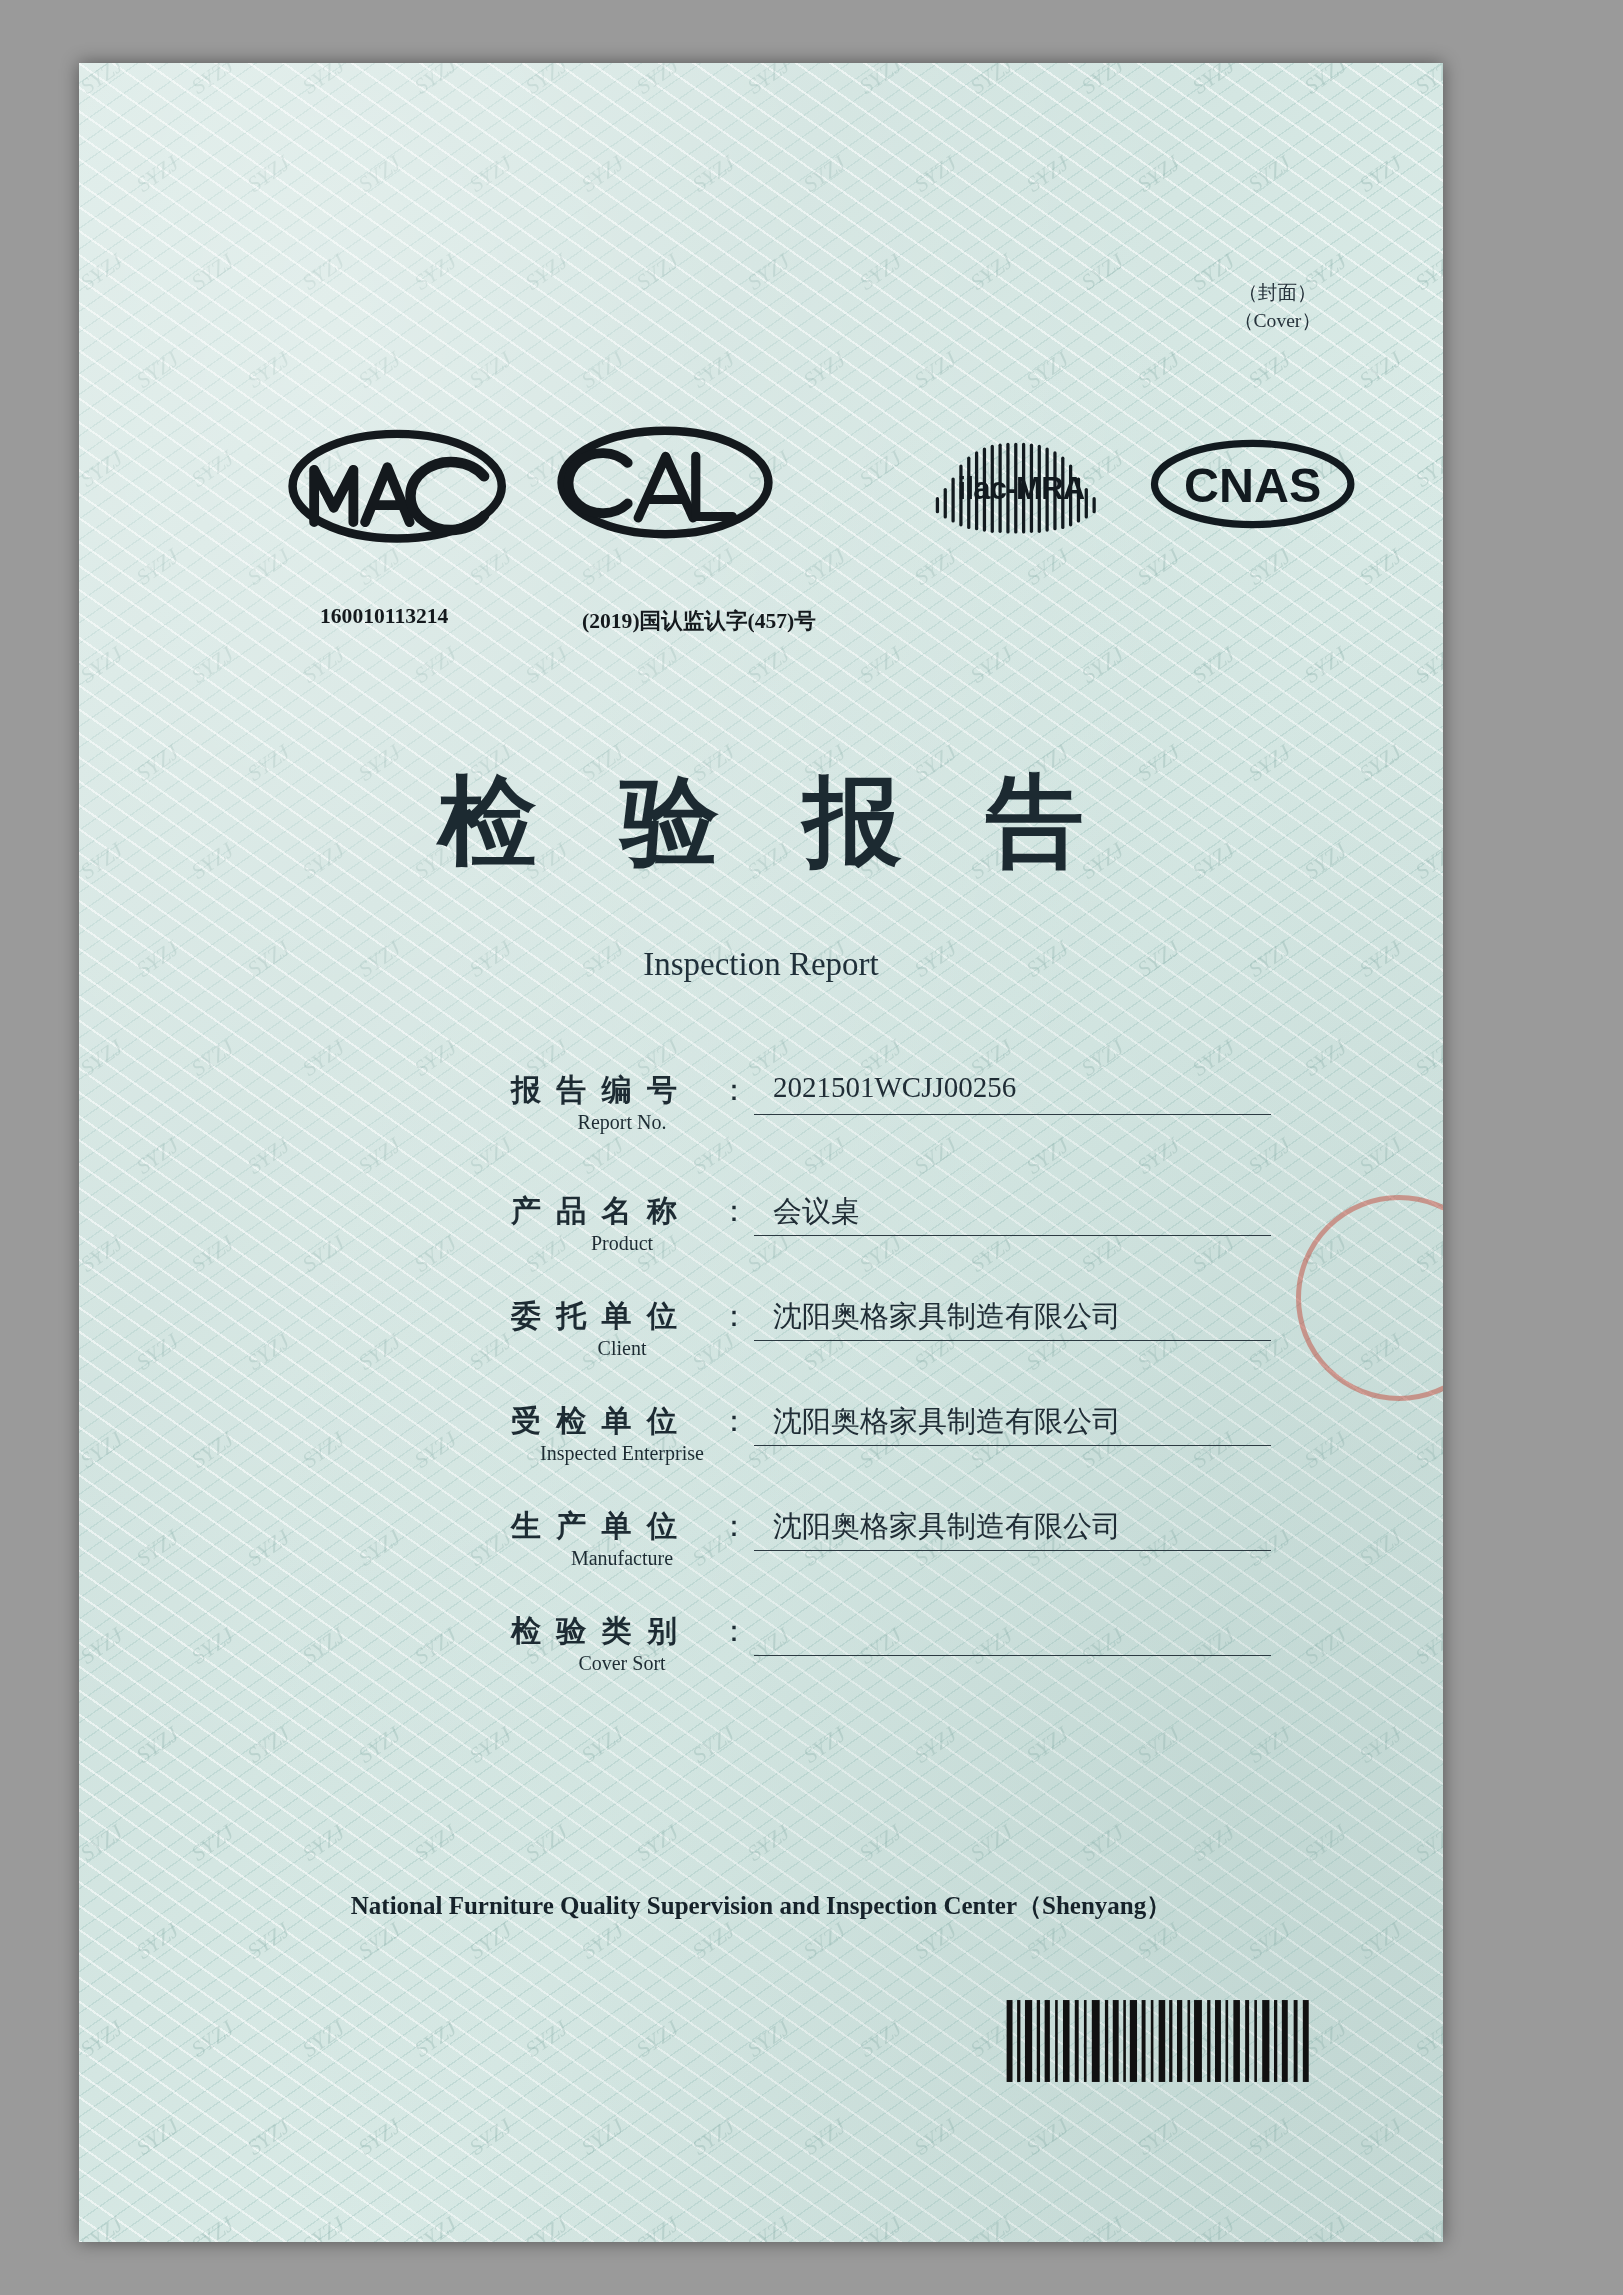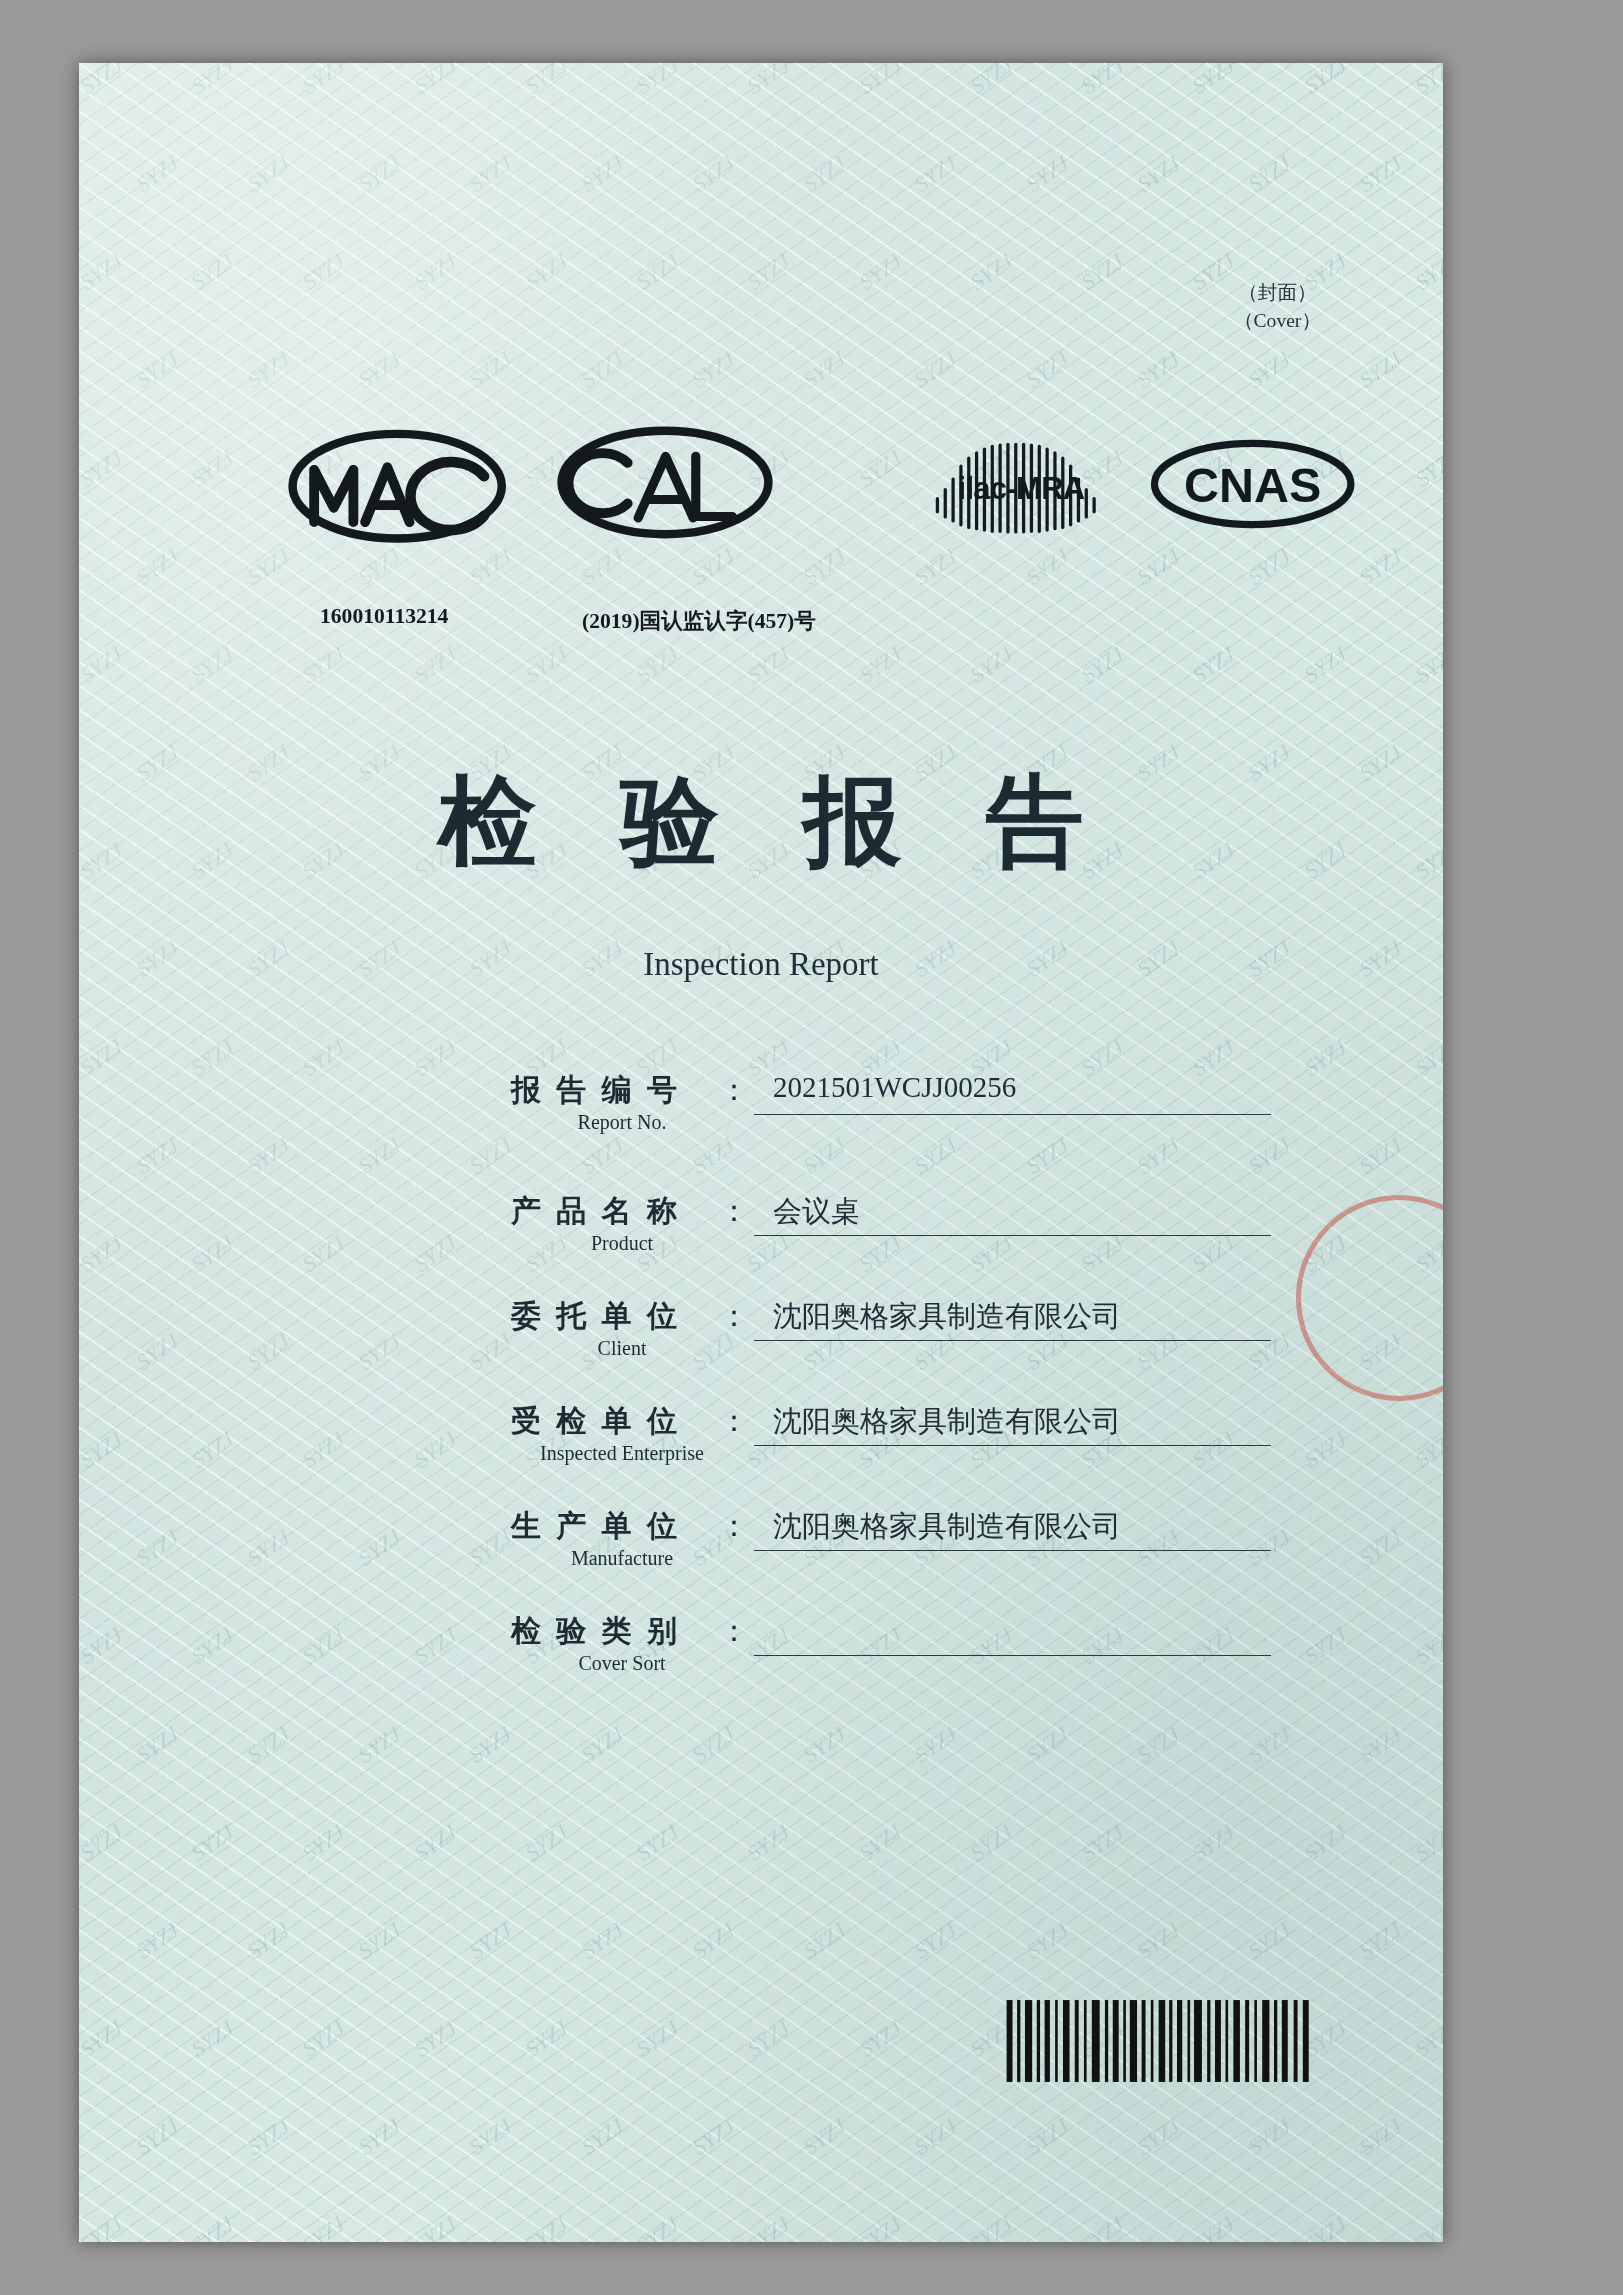--- a/index.html
+++ b/index.html
@@ -781,20 +781,21 @@
 
         <div class="field">
           <div class="f-label-cn">检 验 类 别</div>
           <div class="f-colon">：</div>
           <div class="f-label-en">Cover Sort</div>
           <div class="f-rule"></div>
         </div>
 
       </div>
 
+      <div class="org-en">National Furniture Quality Supervision and Inspection Center（Shenyang）</div>
 
       <div class="seal-edge"></div>
 
       <div class="barcode">
         <svg width="308" height="82" viewBox="0 0 470 125" xmlns="http://www.w3.org/2000/svg">
           <g fill="#111">
             <rect x="4" y="0" width="9" height="125"></rect>
             <rect x="20" y="0" width="5" height="125"></rect>
             <rect x="32" y="0" width="11" height="125"></rect>
             <rect x="50" y="0" width="5" height="125"></rect>

